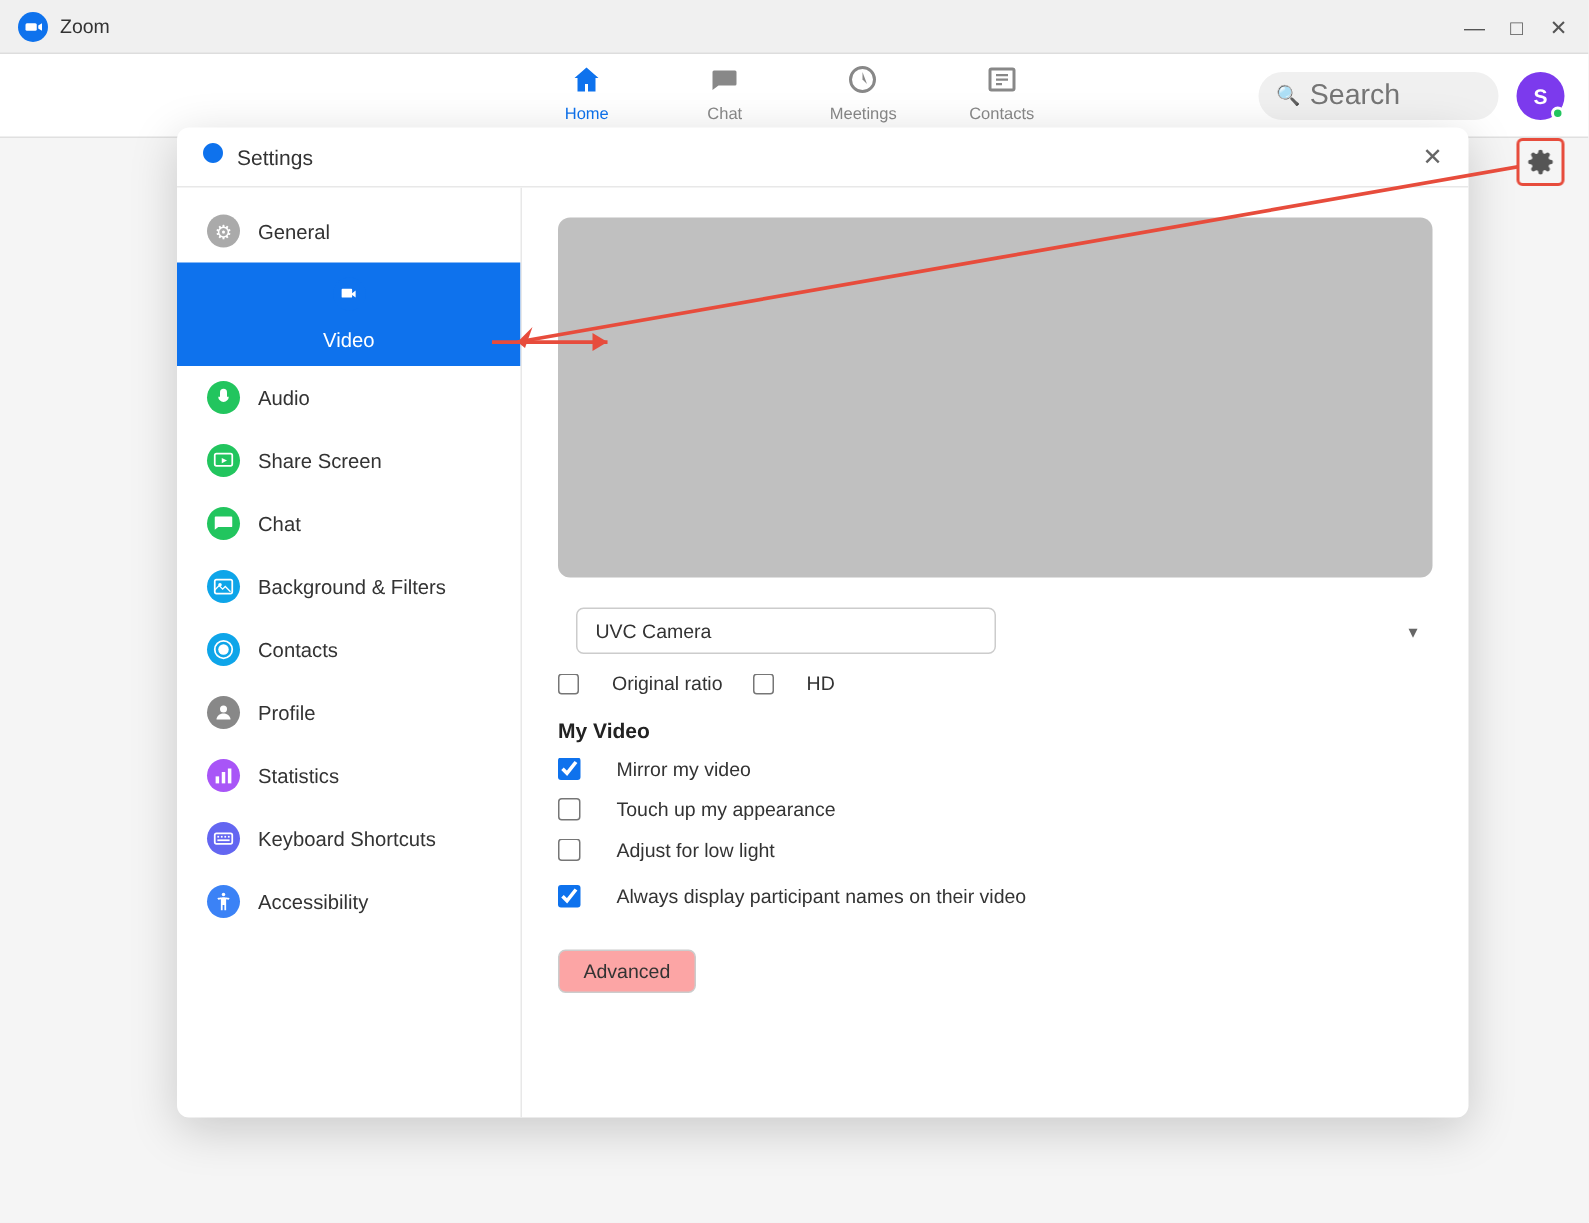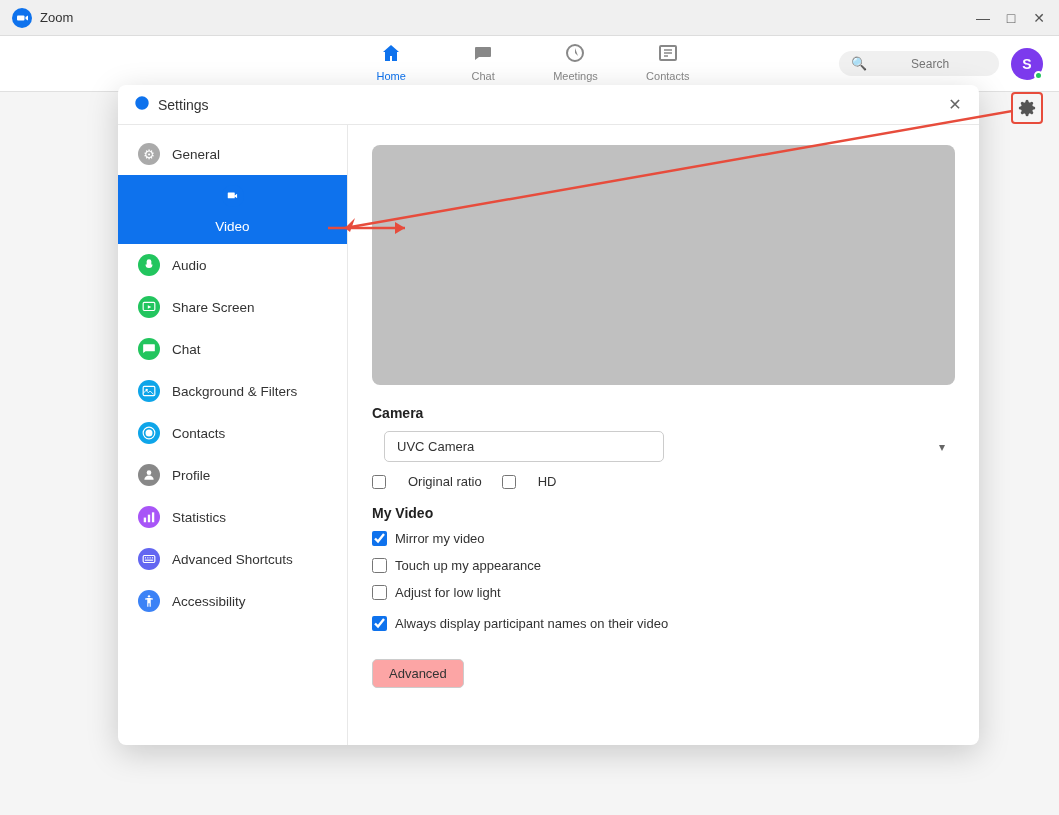--- a/index.html
+++ b/index.html
@@ -103,25 +103,24 @@
       background: #f0f0f0;
       border-radius: 16px;
       padding: 5px 12px;
       gap: 6px;
       width: 160px;
     }
     .search-box .search-icon { color: #888; font-size: 13px; }
     .search-box input {
       border: none;
       background: transparent;
-      font-size: 12px;
+      font-size: 19px;
       color: #0c4a6e;
       outline: none;
       width: 100%;
-      text-align: center;
     }
 
     .avatar-area {
       position: absolute;
       right: 16px;
     }
     .avatar {
       width: 32px;
       height: 32px;
       border-radius: 50%;
@@ -319,21 +318,21 @@
     .checkbox-blue {
       accent-color: #0e72ed;
       width: 15px;
       height: 15px;
       cursor: pointer;
     }
 
     .checkbox-row-item {
       display: flex;
       align-items: center;
-      gap: 8px;
+      gap: 24px;
       margin-bottom: 12px;
       font-size: 13px;
       color: #333;
     }
 
     .advanced-btn {
       margin-top: 16px;
       padding: 6px 16px;
       border: 1px solid #ccc;
       background: #fca5a5;
@@ -564,42 +563,41 @@
           <div class="item-icon icon-keyboard" style="background:#6366f1;">
             <svg width="14" height="14" viewBox="0 0 24 24" fill="white">
               <rect x="2" y="6" width="20" height="12" rx="2" stroke="white" stroke-width="2" fill="none"></rect>
               <rect x="5" y="9" width="2" height="2" fill="white"></rect>
               <rect x="9" y="9" width="2" height="2" fill="white"></rect>
               <rect x="13" y="9" width="2" height="2" fill="white"></rect>
               <rect x="17" y="9" width="2" height="2" fill="white"></rect>
               <rect x="5" y="13" width="14" height="2" fill="white"></rect>
             </svg>
           </div>
-          <span>Advanced Shortcuts</span>
+          <span>Keyboard Shortcuts</span>
         </div>
 
         <div class="sidebar-item">
           <div class="item-icon icon-accessibility" style="background:#3b82f6;">
             <svg width="14" height="14" viewBox="0 0 24 24" fill="white">
               <circle cx="12" cy="4" r="2" fill="white"></circle>
               <path d="M12 7c-3 0-7 1-7 1l1 2 3-0.5V22h2v-6h2v6h2V9.5l3 0.5 1-2s-4-1-7-1z" fill="white"></path>
             </svg>
           </div>
           <span>Accessibility</span>
         </div>
 
       </div>
 
       <div class="settings-content">
 
         
         <div class="video-preview"></div>
 
         
-        <div class="section-label">Camera</div>
 
         <div class="camera-select-wrapper">
           <select class="camera-select">
             <option>UVC Camera</option>
           </select>
           <span class="select-arrow">▾</span>
         </div>
 
         <div class="checkboxes-line">
           <div class="checkbox-item">

